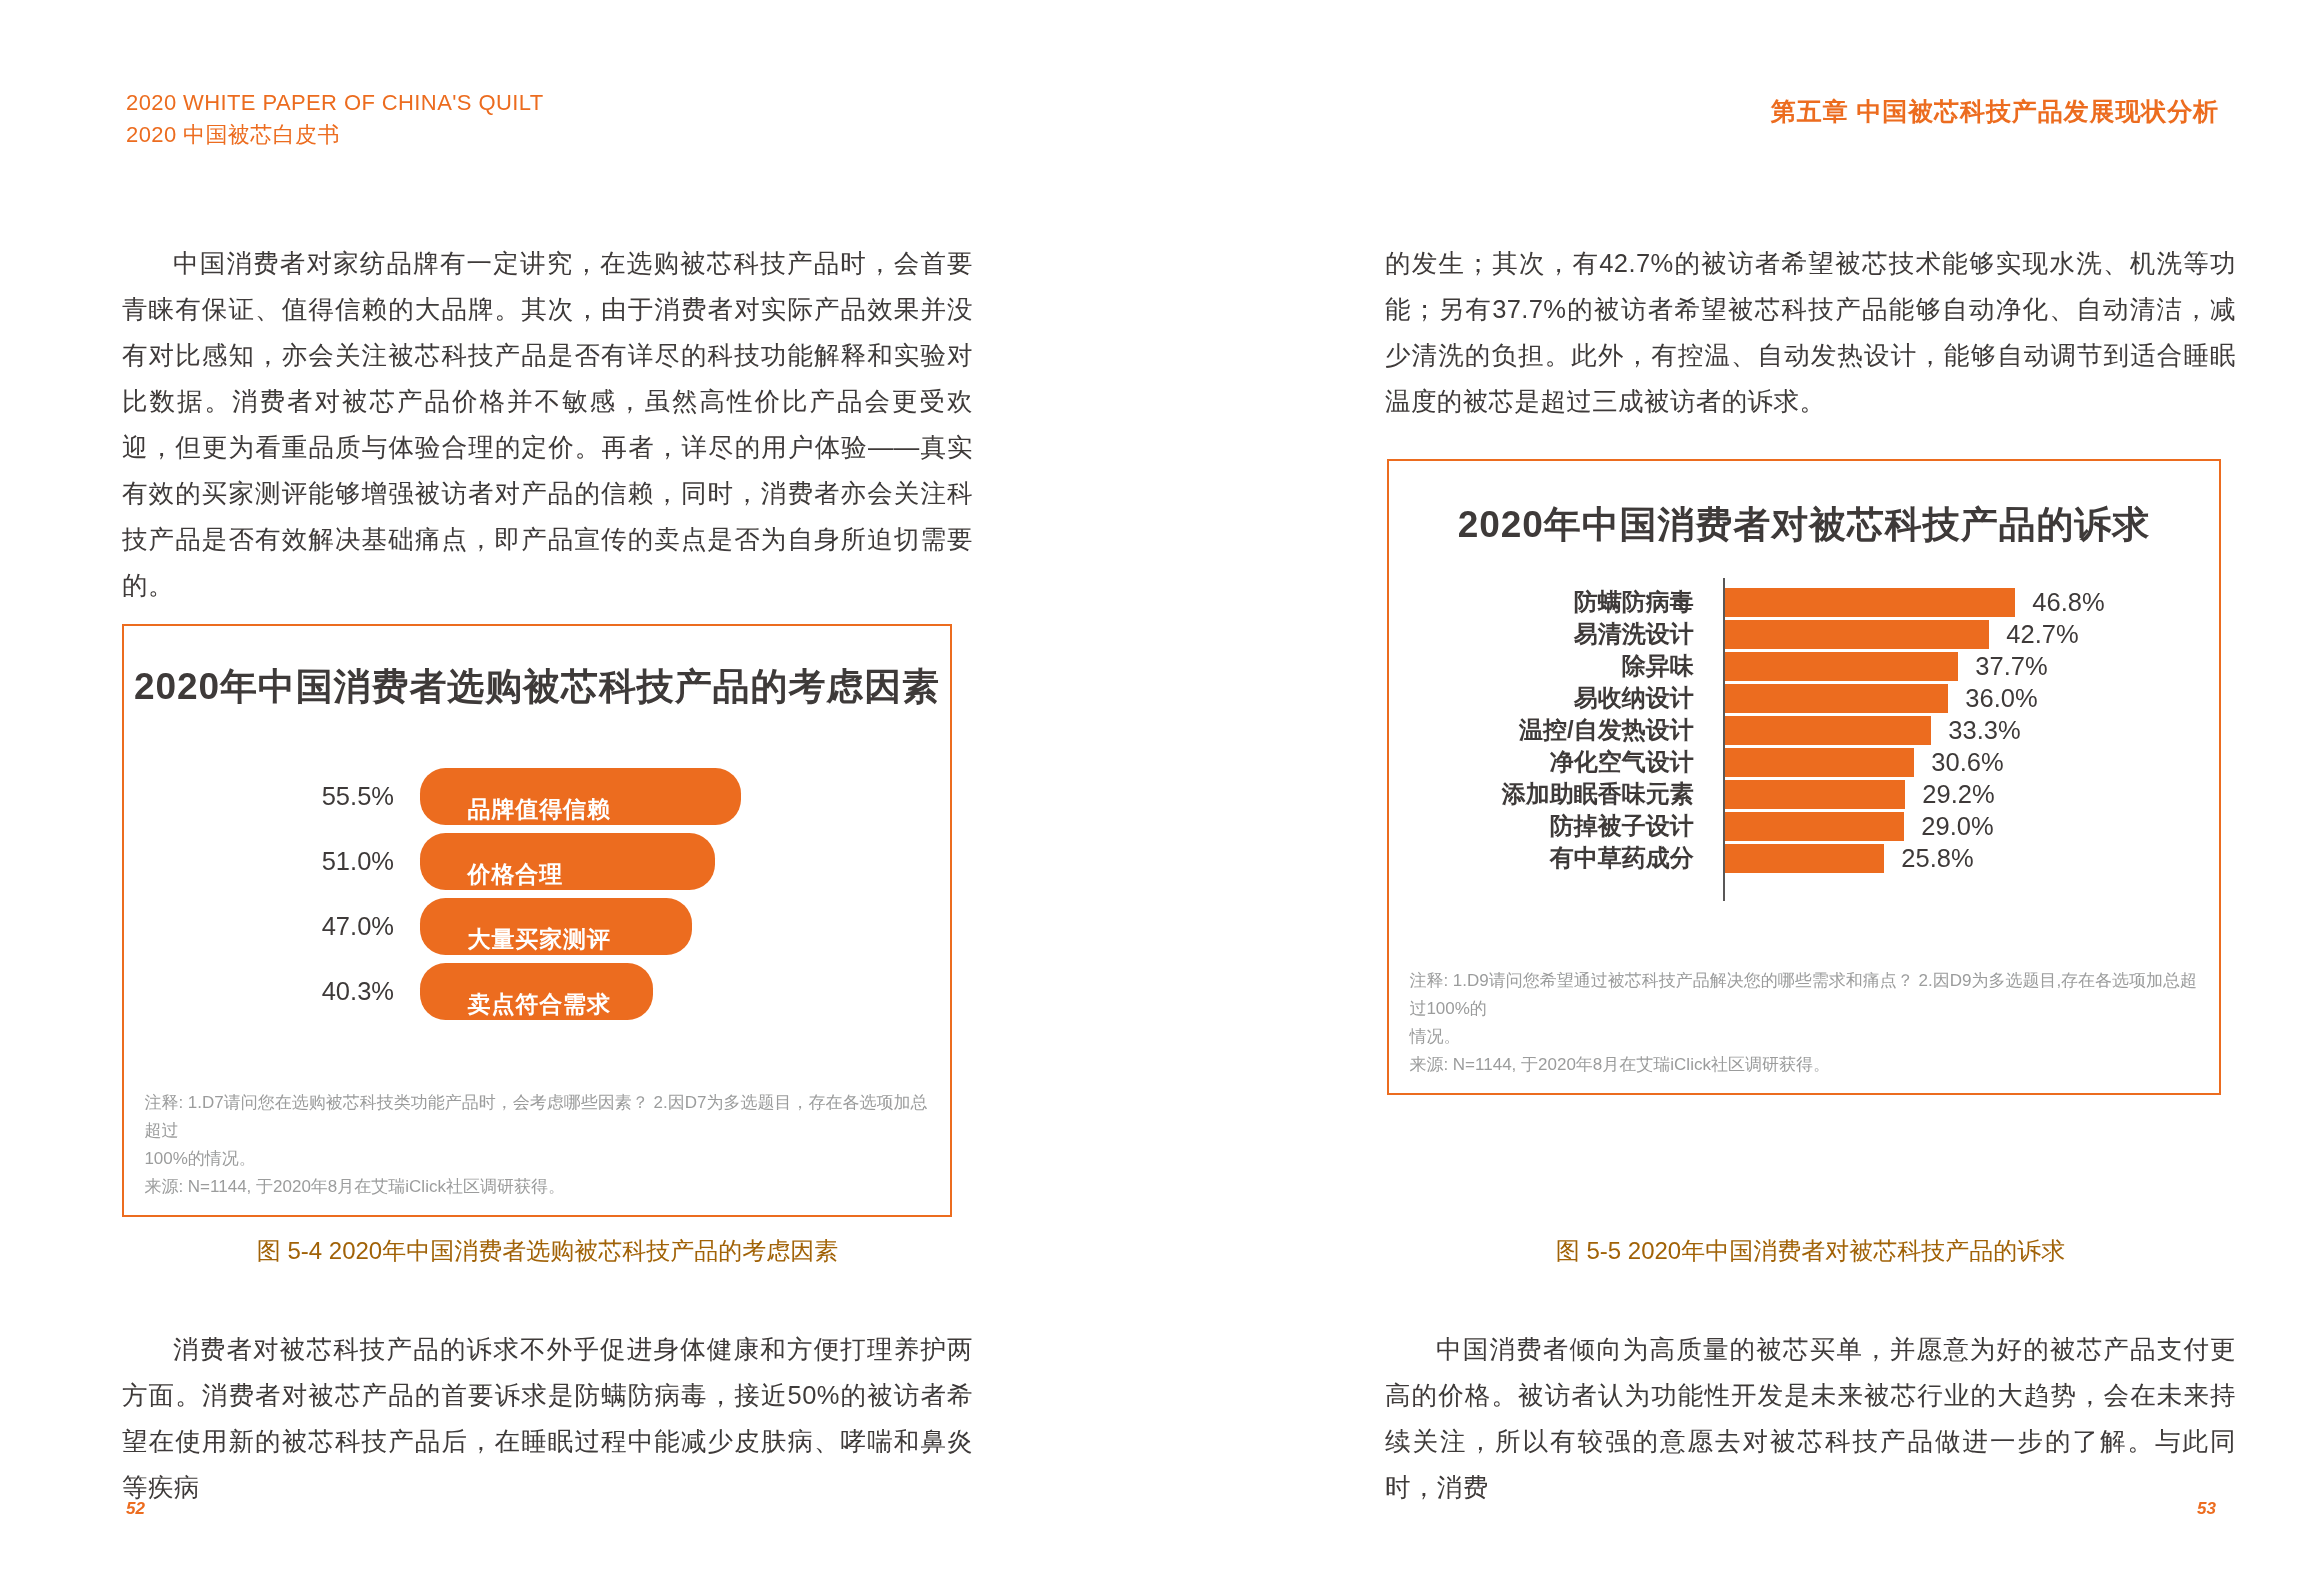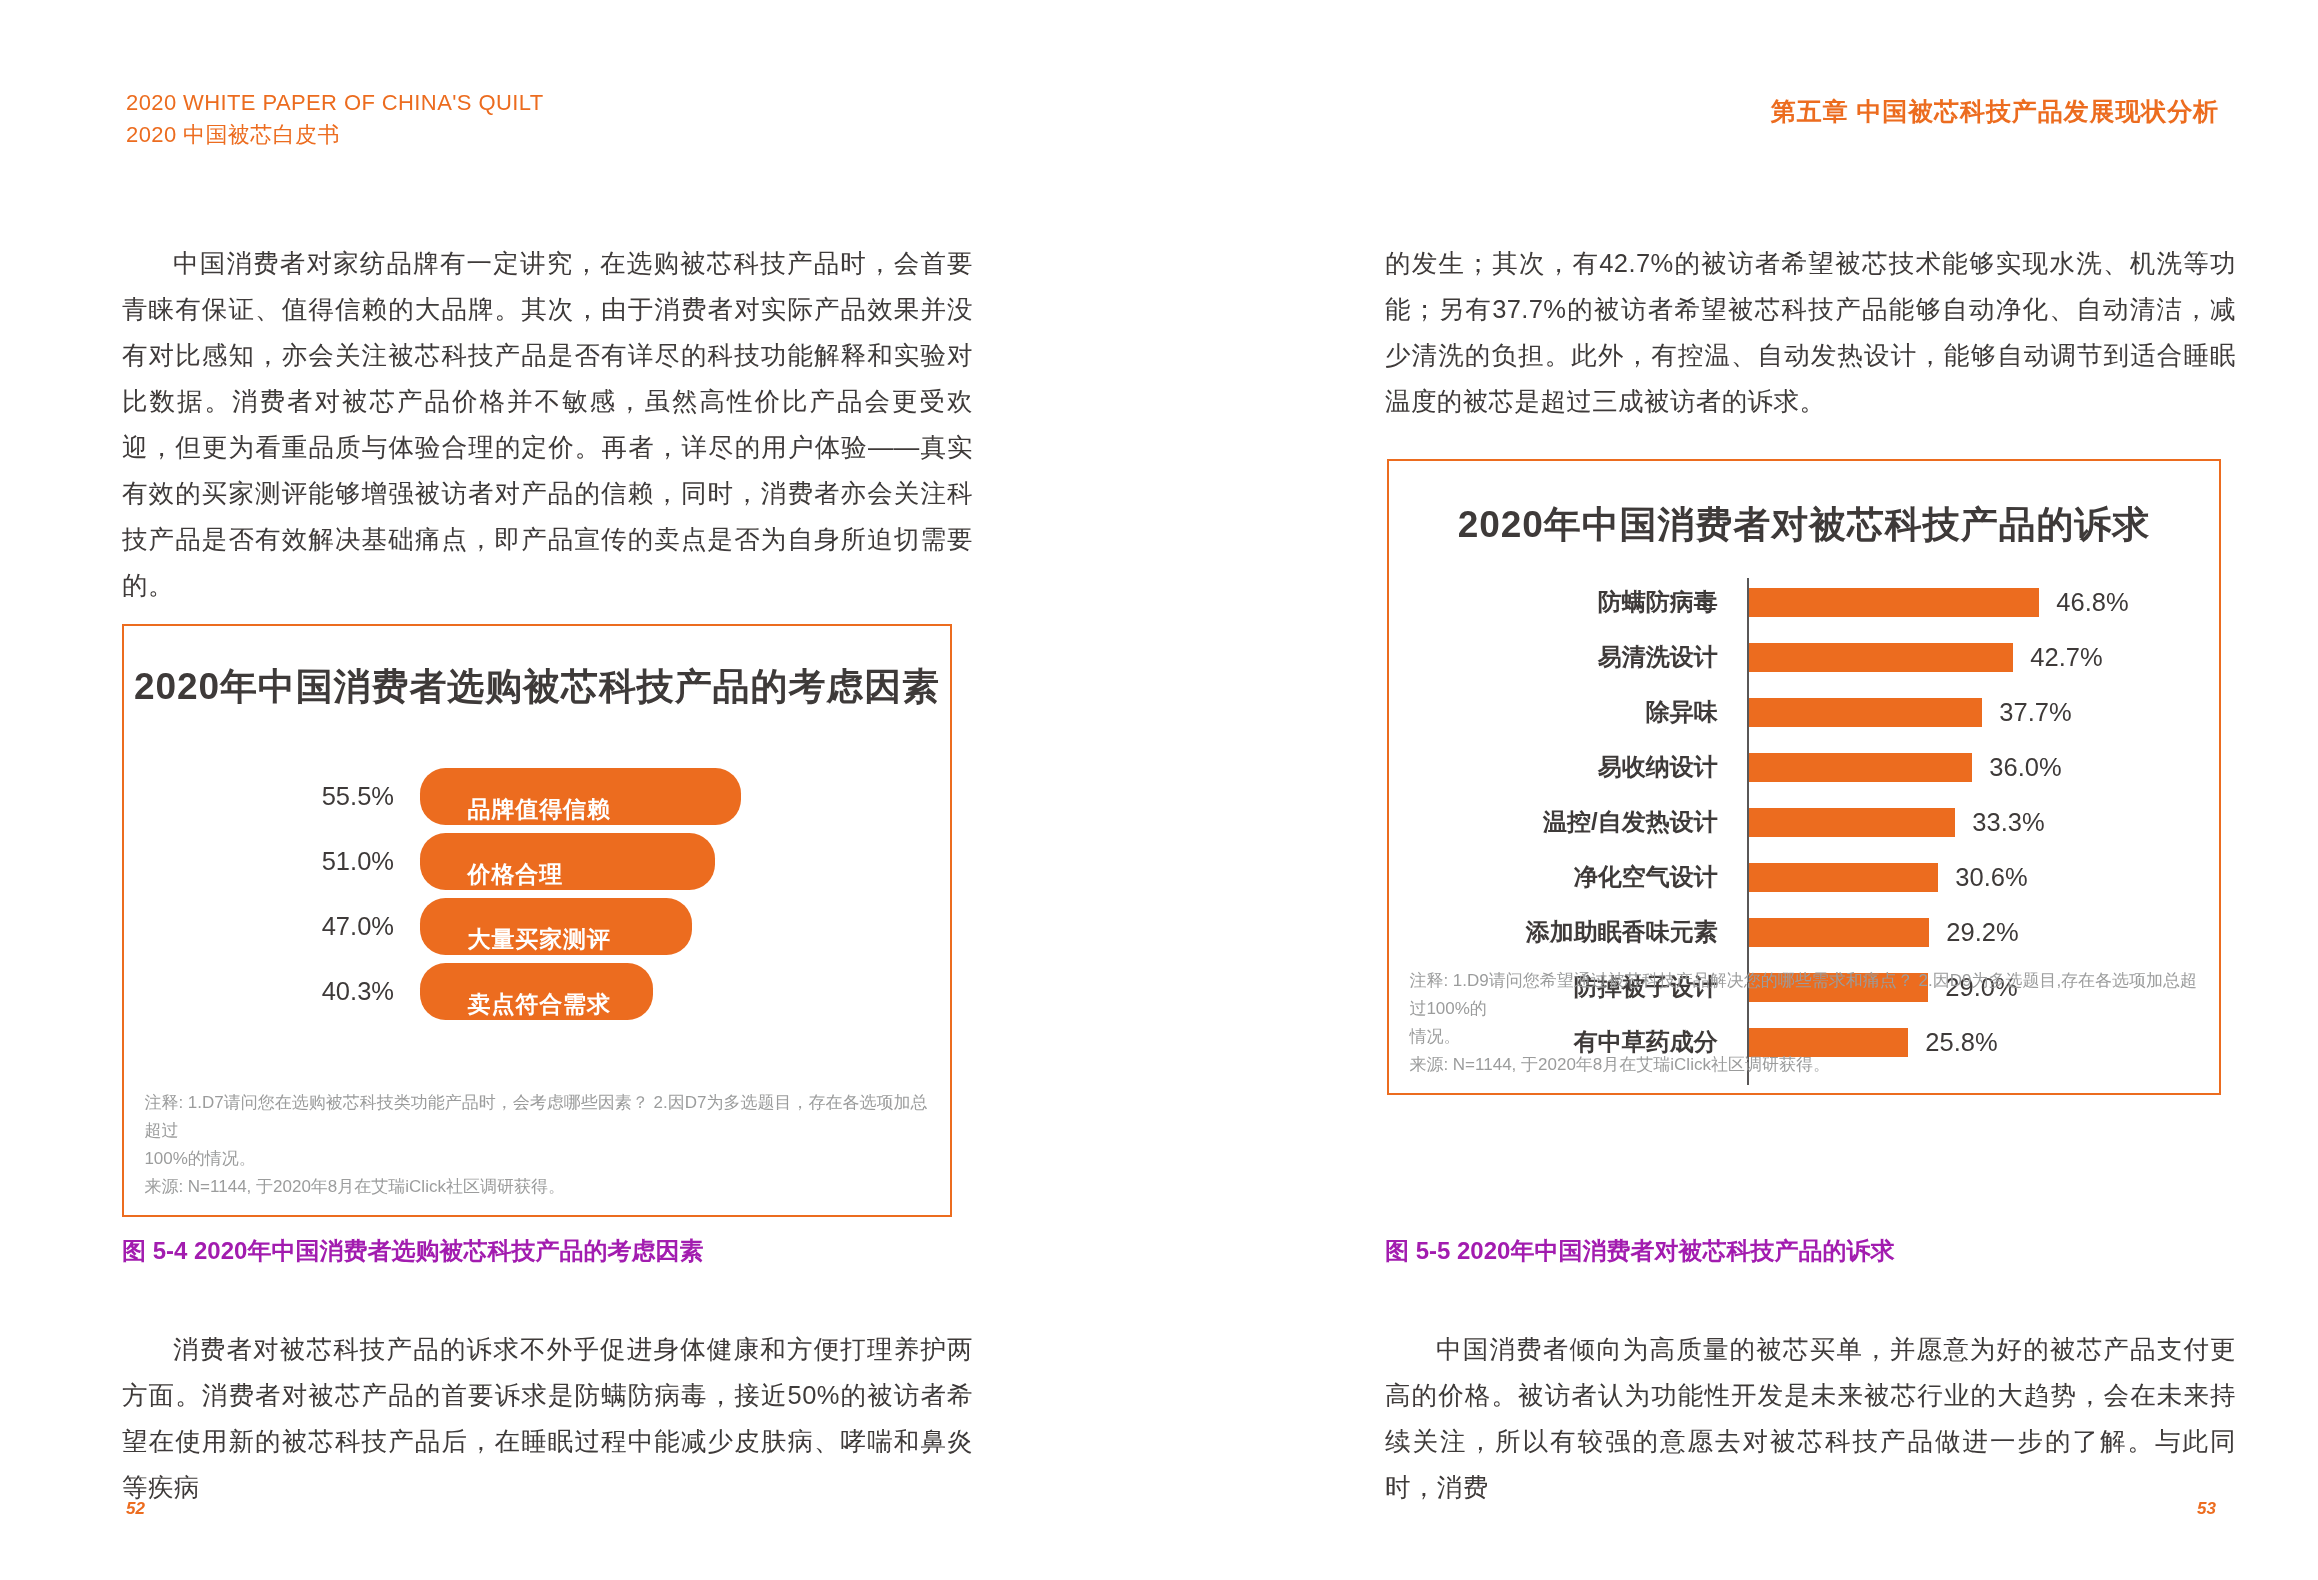--- a/index.html
+++ b/index.html
@@ -56,21 +56,21 @@
   }
   .lbar {
     height:57px; border-radius:25.5px; background:#ec6c1f;
     display:flex; align-items:flex-end; padding-left:48px;
   }
   .lbar-label { color:#ffffff; font-size:23px; font-weight:bold; letter-spacing:0.9px; }
 
   
   .rrows {
     margin-top:36px; position:relative;
-    display:flex; flex-direction:column; gap:23px;margin-left:24px;
+    display:flex; flex-direction:column; 
   }
   .rrows::after {
     content:""; position:absolute; left:334px; top:-8.5px; bottom:-27px;
     width:1.7px; background:#595757;
   }
   .rbar-row { display:flex; align-items:center; }
   .rbar-cat {
     width:320px; text-align:right; padding-right:15.3px;
     font-size:24px; font-weight:bold; color:#3e3a39;
   }
@@ -78,22 +78,22 @@
   .rbar-val { margin-left:17px; font-size:25.5px; color:#3e3a39; }
 
   
   .chart-note {
     position:absolute; left:20.4px; right:20.4px; bottom:13.6px;
     font-size:17px; line-height:28px; color:#9b9c9c; text-align:left;
   }
 
   
   .caption {
-    position:absolute; width:851px; 
-    font-size:24px; font-weight:700; color:#a21caf;
+    position:absolute; width:851px; text-align:center;
+    font-size:24px; font-weight:400; color:#a16207;
   }
   .cap-left  { left:122px;  top:1235px; }
   .cap-right { left:1385px; top:1235px; }
 
   
   .page-num {
     position:absolute; top:1499px;
     font-size:17px; font-style:italic; font-weight:bold; color:#ec6c1f;
   }
   .pn-left  { left:126px; }

